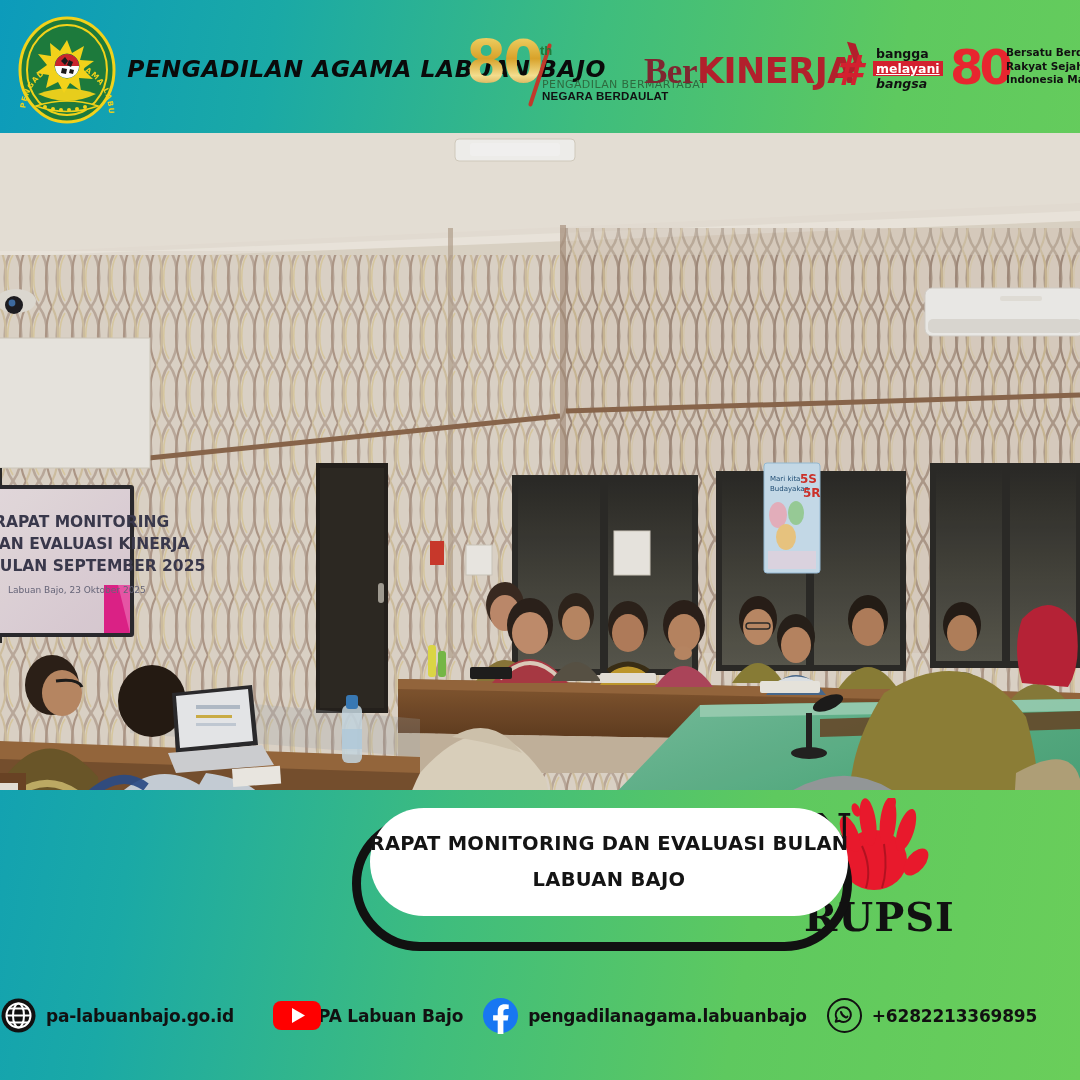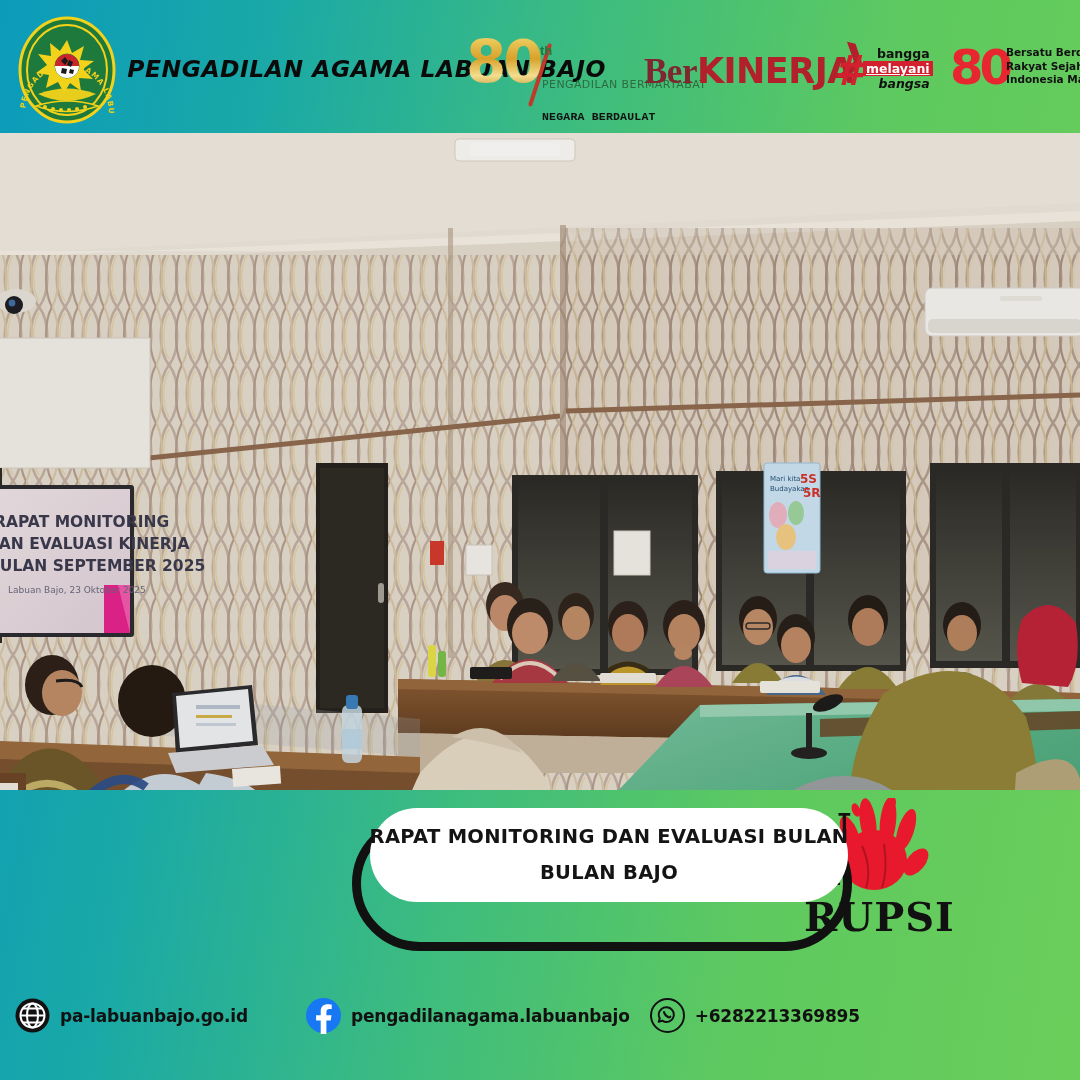--- a/index.html
+++ b/index.html
@@ -31,34 +31,34 @@
   .ma80 { position:absolute; left:466px; top:34px; width:170px; height:78px; }
   .ma80 .big { position:absolute; left:0; top:-6px;
     font-family:"DejaVu Sans", sans-serif; font-weight:bold; font-size:58px;
     background:linear-gradient(180deg,#f6e27a 0%,#d8a22a 45%,#f3dd8e 70%,#b9801a 100%);
     -webkit-background-clip:text; background-clip:text; color:transparent;
     letter-spacing:-3px;
   }
   .ma80 .th { position:absolute; left:74px; top:9px; font-size:13px; font-weight:bold; color:#1f7a3a; }
   .ma80 .slash { position:absolute; left:72px; top:8px; width:4px; height:66px; background:#c0392b; transform:rotate(18deg); border-radius:2px; }
   .ma80 .l1 { position:absolute; left:76px; top:44px; font-size:11px; color:#2e6b3f; letter-spacing:.4px; white-space:nowrap; font-family:"DejaVu Sans", sans-serif;}
-  .ma80 .l2 { position:absolute; left:76px; top:56px; font-size:11.5px; font-weight:bold; color:#111; letter-spacing:.2px; white-space:nowrap; font-family:Liberation Mono, monospace;margin-top:20px;}
+  .ma80 .l2 { position:absolute; left:76px; top:56px; font-size:11.5px; font-weight:bold; color:#111; letter-spacing:.2px; white-space:nowrap; font-family:Liberation Sans, sans-serif;}
 
   
   .berakhlak { position:absolute; left:644px; top:48px; height:46px; }
   .berakhlak .word {
     font-family:"DejaVu Sans", sans-serif; font-weight:bold; font-size:35px;
     color:#b2202c; letter-spacing:-.5px; line-height:46px;
   }
   .berakhlak .word .ber { color:#7f2630;font-family:Liberation Serif, serif; }
   .berakhlak .tick { position:absolute; right:-14px; top:-10px; color:#b2202c; font-size:34px; font-weight:bold; transform:rotate(14deg); }
   
   .bmb { position:absolute; left:835px; top:44px; width:110px; height:50px; }
   .bmb .hash { position:absolute; left:0; top:4px; font-size:40px; font-weight:bold; color:#d3202f; font-style:italic; font-family:"DejaVu Sans", sans-serif;}
-  .bmb .lines { position:absolute; left:28px; top:2px;text-align:right; }
+  .bmb .lines { position:absolute; left:38px; top:2px; }
   .bmb .ln { display:block; font-family:"DejaVu Sans", sans-serif; font-weight:bold; font-size:12.5px; line-height:15px; padding:0 3px; }
   .bmb .b1 { color:#111; }
   .bmb .b2 { color:#fff; background:#d3202f;text-decoration:underline; }
   .bmb .b3 { color:#111;font-style:italic; }
 
   
   .ri80 { position:absolute; left:950px; top:44px; width:126px; height:52px; }
   .ri80 .num { position:absolute; left:0; top:-5px; font-family:"DejaVu Sans", sans-serif;
     font-weight:bold; font-size:48px; color:#e8262f; letter-spacing:-4px;
     -webkit-text-stroke:0px; }
@@ -75,42 +75,42 @@
   
   .band { position:absolute; left:0; top:790px; width:1080px; height:195px; }
   .caption-wrap {
     position:absolute; left:352px; top:26px; width:500px; height:135px;
   }
   .caption-outline {
     position:absolute; left:0; top:0; width:500px; height:135px;
     border:9px solid #111; border-radius:68px; background:transparent;
   }
   .caption-box {
-    position:absolute; left:18px; top:-8px; width:478px; height:94px;
+    position:absolute; left:18px; top:-8px; width:478px; height:108px;
     background:#fff; border-radius:62px;
     display:flex; flex-direction:column; align-items:center; justify-content:center;
     padding:6px 30px;
   }
   .caption-box div {
     font-family:"DejaVu Sans", sans-serif;
     font-weight:bold; font-size:19.5px; line-height:36px;
     color:#141414; text-align:center; letter-spacing:.3px;
     white-space:nowrap;
   }
   .nokorupsi { position:absolute; left:800px; top:8px; width:180px; height:100px; }
   .nokorupsi .nk-text {
     position:absolute; left:10px; top:10px;
     font-family:"DejaVu Serif", serif; font-weight:bold; font-size:46px;
     color:#111; letter-spacing:1px; line-height:46px;
   }
 
   
   .footer {
     position:absolute; left:0; top:985px; width:1080px; height:95px;
-    display:flex; align-items:flex-start; padding:12px 14px 0 14px; gap:0;
+    display:flex; align-items:flex-start; padding:12px 14px 0 0; gap:0;
   }
   .fitem { display:flex; align-items:center; gap:9px; }
   .fitem .ftxt {
     font-family:"DejaVu Sans", sans-serif; font-weight:bold;
     font-size:17px; color:#111; white-space:nowrap; letter-spacing:-.2px;
   }
   .fsp { width:19px; }
   .ficon { width:37px; height:37px; flex:0 0 37px; position:relative; }
 </style>
 </head>
@@ -480,21 +480,21 @@
       <div class="nk-text">
         <span>N</span>
       </div>
       <div class="nk-text" style="left:4px; top:50px; font-size:40px;">K  RUPSI</div>
     </div>
 
     <div class="caption-wrap">
       <div class="caption-outline"></div>
       <div class="caption-box">
         <div>RAPAT MONITORING DAN EVALUASI BULAN</div>
-        <div>BULAN BAJO</div>
+        <div>LABUAN BAJO</div>
       </div>
     </div>
   </div>
 
   <div class="footer">
 
     <div class="fitem">
       <span class="ficon">
         <svg viewBox="0 0 37 37" width="37" height="37">
           <circle cx="18.5" cy="18.5" r="17" fill="#111"></circle>
@@ -502,20 +502,29 @@
           <ellipse cx="18.5" cy="18.5" rx="5.5" ry="12" fill="none" stroke="#fff" stroke-width="2"></ellipse>
           <path d="M6.5,18.5 H30.5 M8.5,11.5 H28.5 M8.5,25.5 H28.5" stroke="#fff" stroke-width="2"></path>
         </svg>
       </span>
       <span class="ftxt">pa-labuanbajo.go.id</span>
     </div>
     <div class="fsp"></div>
 
     <div class="fsp"></div>
 
+    <div class="fitem">
+      <span class="ficon">
+        <svg viewBox="0 0 50 37" width="50" height="37">
+          <rect x="1" y="4" width="48" height="29" rx="8" fill="#ff0000"></rect>
+          <path d="M20,11 L33,18.5 L20,26 Z" fill="#fff"></path>
+        </svg>
+      </span>
+      <span class="ftxt">PA Labuan Bajo</span>
+    </div>
     <div class="fsp"></div>
 
     <div class="fitem">
       <span class="ficon">
         <svg viewBox="0 0 37 37" width="37" height="37">
           <circle cx="18.5" cy="18.5" r="17.5" fill="#1877f2"></circle>
           <path d="M21.4,37 V23.5 h4.3 l0.8,-5.2 h-5.1 v-3.3 c0,-1.5 0.7,-2.9 3,-2.9 h2.3 V7.6 c0,0 -2.1,-0.4 -4.1,-0.4 c-4.2,0 -6.9,2.5 -6.9,7.1 v4 h-4.6 v5.2 h4.6 V37 Z" fill="#fff"></path>
         </svg>
       </span>
       <span class="ftxt">pengadilanagama.labuanbajo</span>

